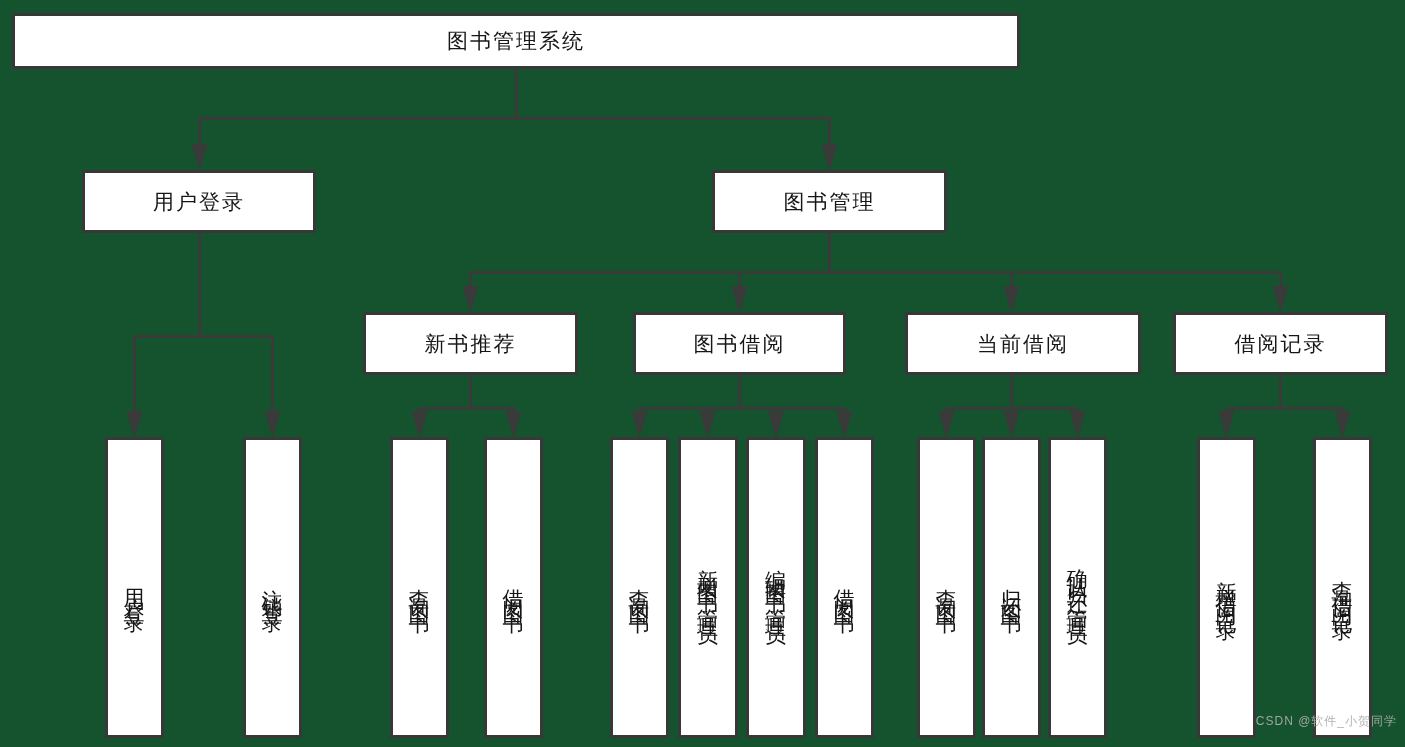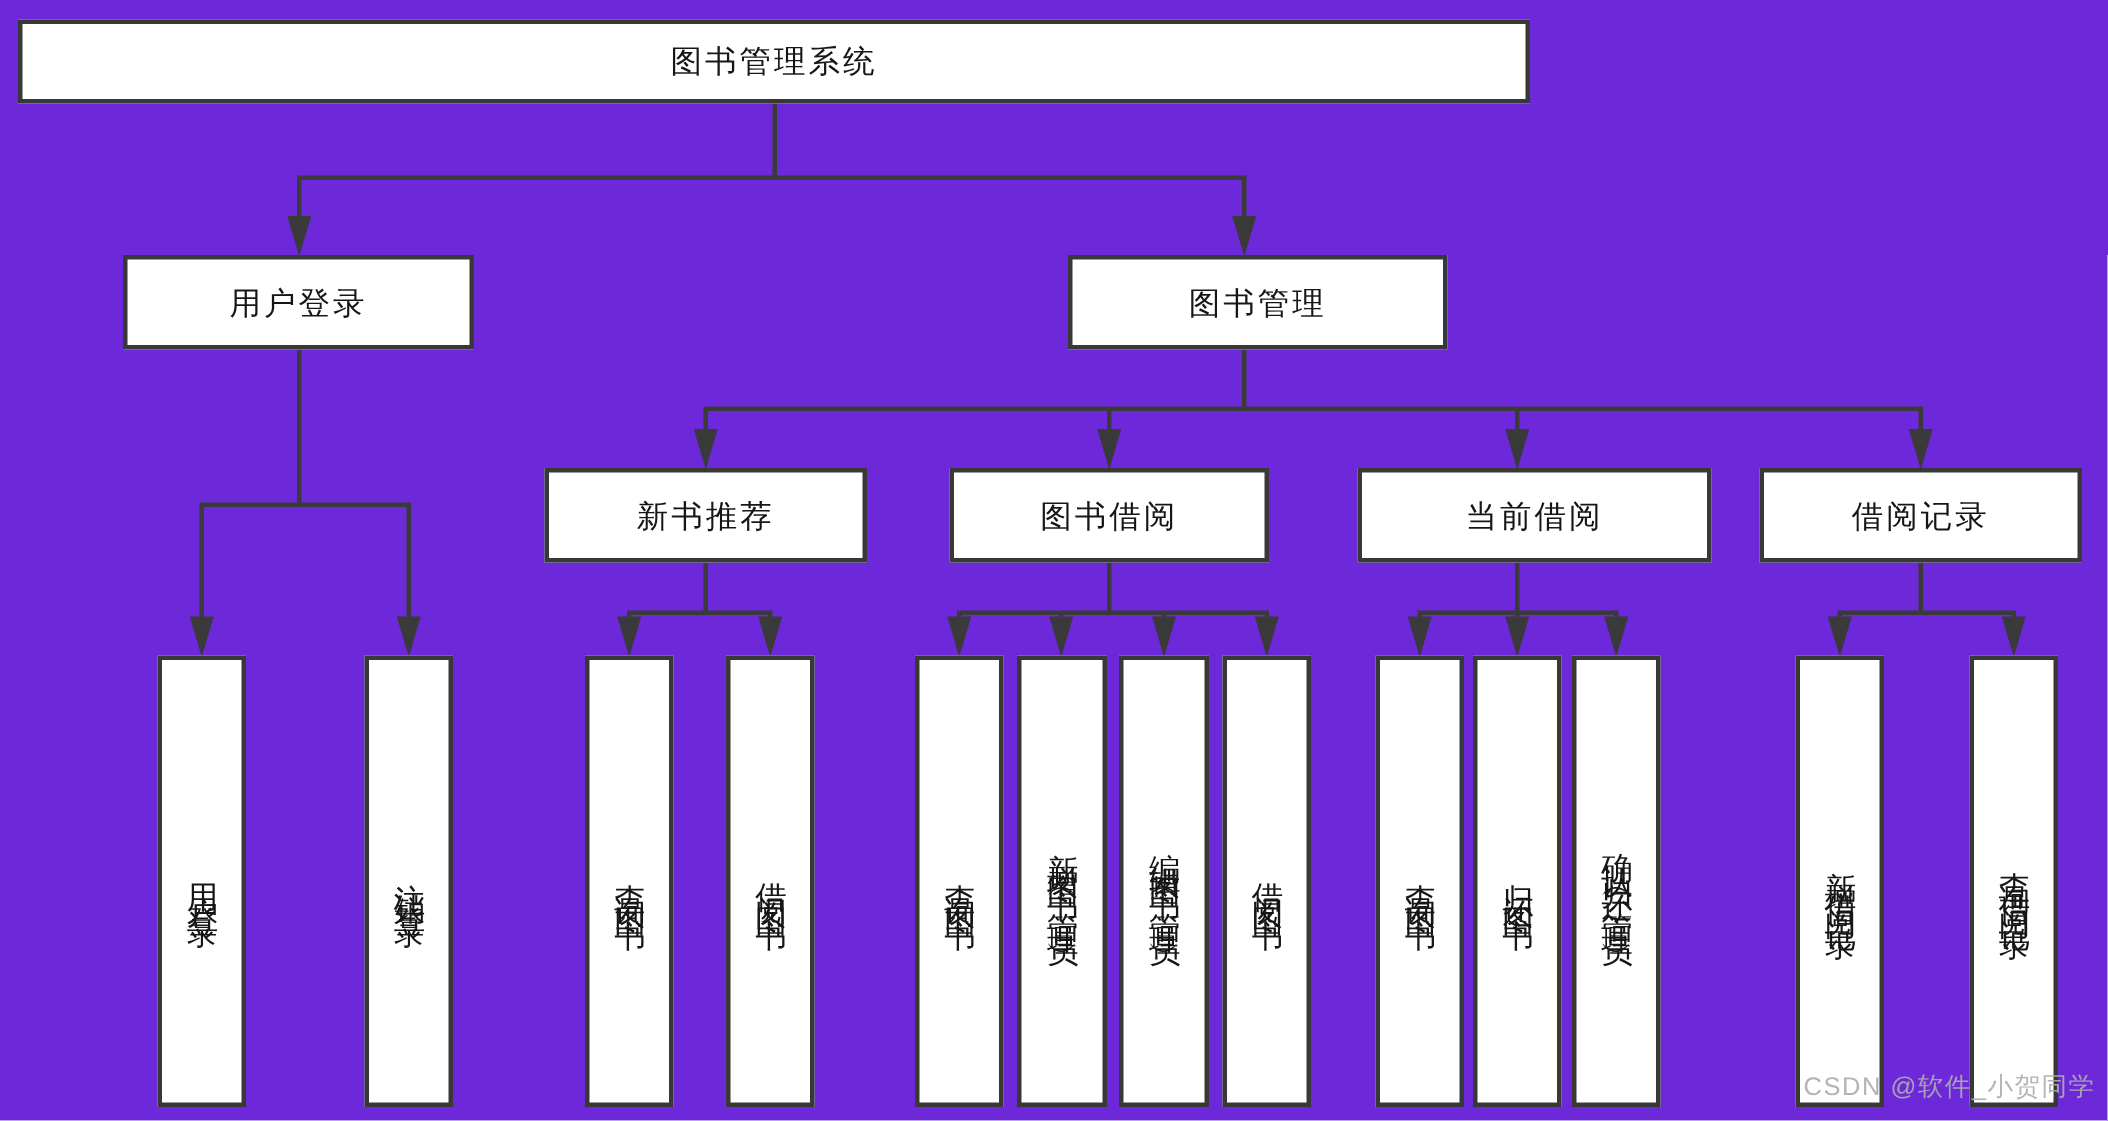--- a/index.html
+++ b/index.html
@@ -1,37 +1,37 @@
 <!DOCTYPE html>
 <html><head>
 <meta charset="utf-8">
 <style>
   html,body{margin:0;padding:0;background:#ffffff;}
   .canvas{
-    position:relative;width:1405px;height:747px;background:#6d28d9;
+    position:relative;width:1405px;height:747px;background:#14532d;
     font-family:"Liberation Sans","DejaVu Sans",sans-serif;overflow:hidden;
   }
   svg.lines{position:absolute;left:0;top:0;width:1405px;height:747px;}
   .box{
     position:absolute;box-sizing:border-box;background:#ffffff;
     border:3px solid #383838;display:flex;align-items:center;justify-content:center;
     color:#161616;z-index:2;
   }
   .hbox{font-size:21px;letter-spacing:2px;}
   .root{left:12px;top:13px;width:1008px;height:56px;}
   .lvl2{top:170px;height:63px;}
   .lvl3{top:312px;height:63px;}
   .leaf{top:437px;width:59px;height:301px;}
   .leaf span{
     writing-mode:vertical-rl;text-orientation:mixed;
     font-size:21px;line-height:1;letter-spacing:8px;white-space:nowrap;color:#161616;
   }
   .watermark{
     position:absolute;right:8px;top:713px;z-index:6;
-    font-size:17px;color:rgba(173,173,173,0.92);letter-spacing:1px;
+    font-size:12px;color:rgba(173,173,173,0.92);letter-spacing:1px;
   }
 </style>
 </head>
 <body>
 
 <div class="canvas">
 
   <svg class="lines" viewBox="0 0 1405 747" xmlns="http://www.w3.org/2000/svg">
     <g stroke="#3a3a3a" stroke-width="3" fill="none">
       <path d="M516.5 69 V118.5 M198 118.5 H831 M199.5 118.5 V148 M829.5 118.5 V148"></path>
@@ -65,21 +65,21 @@
     </g>
   </svg>
 
   <div class="box hbox root">
     <span>图书管理系统</span>
   </div>
 
   <div class="box hbox lvl2" style="left:82px;width:234px;">
     <span>用户登录</span>
   </div>
-  <div class="box hbox lvl2" style="left:712px;width:253px;">
+  <div class="box hbox lvl2" style="left:712px;width:235px;">
     <span>图书管理</span>
   </div>
 
   <div class="box hbox lvl3" style="left:633px;width:213px;">
     <span>图书借阅</span>
   </div>
   <div class="box hbox lvl3" style="left:363px;width:215px;">
     <span>新书推荐</span>
   </div>
   <div class="box hbox lvl3" style="left:905px;width:236px;">

